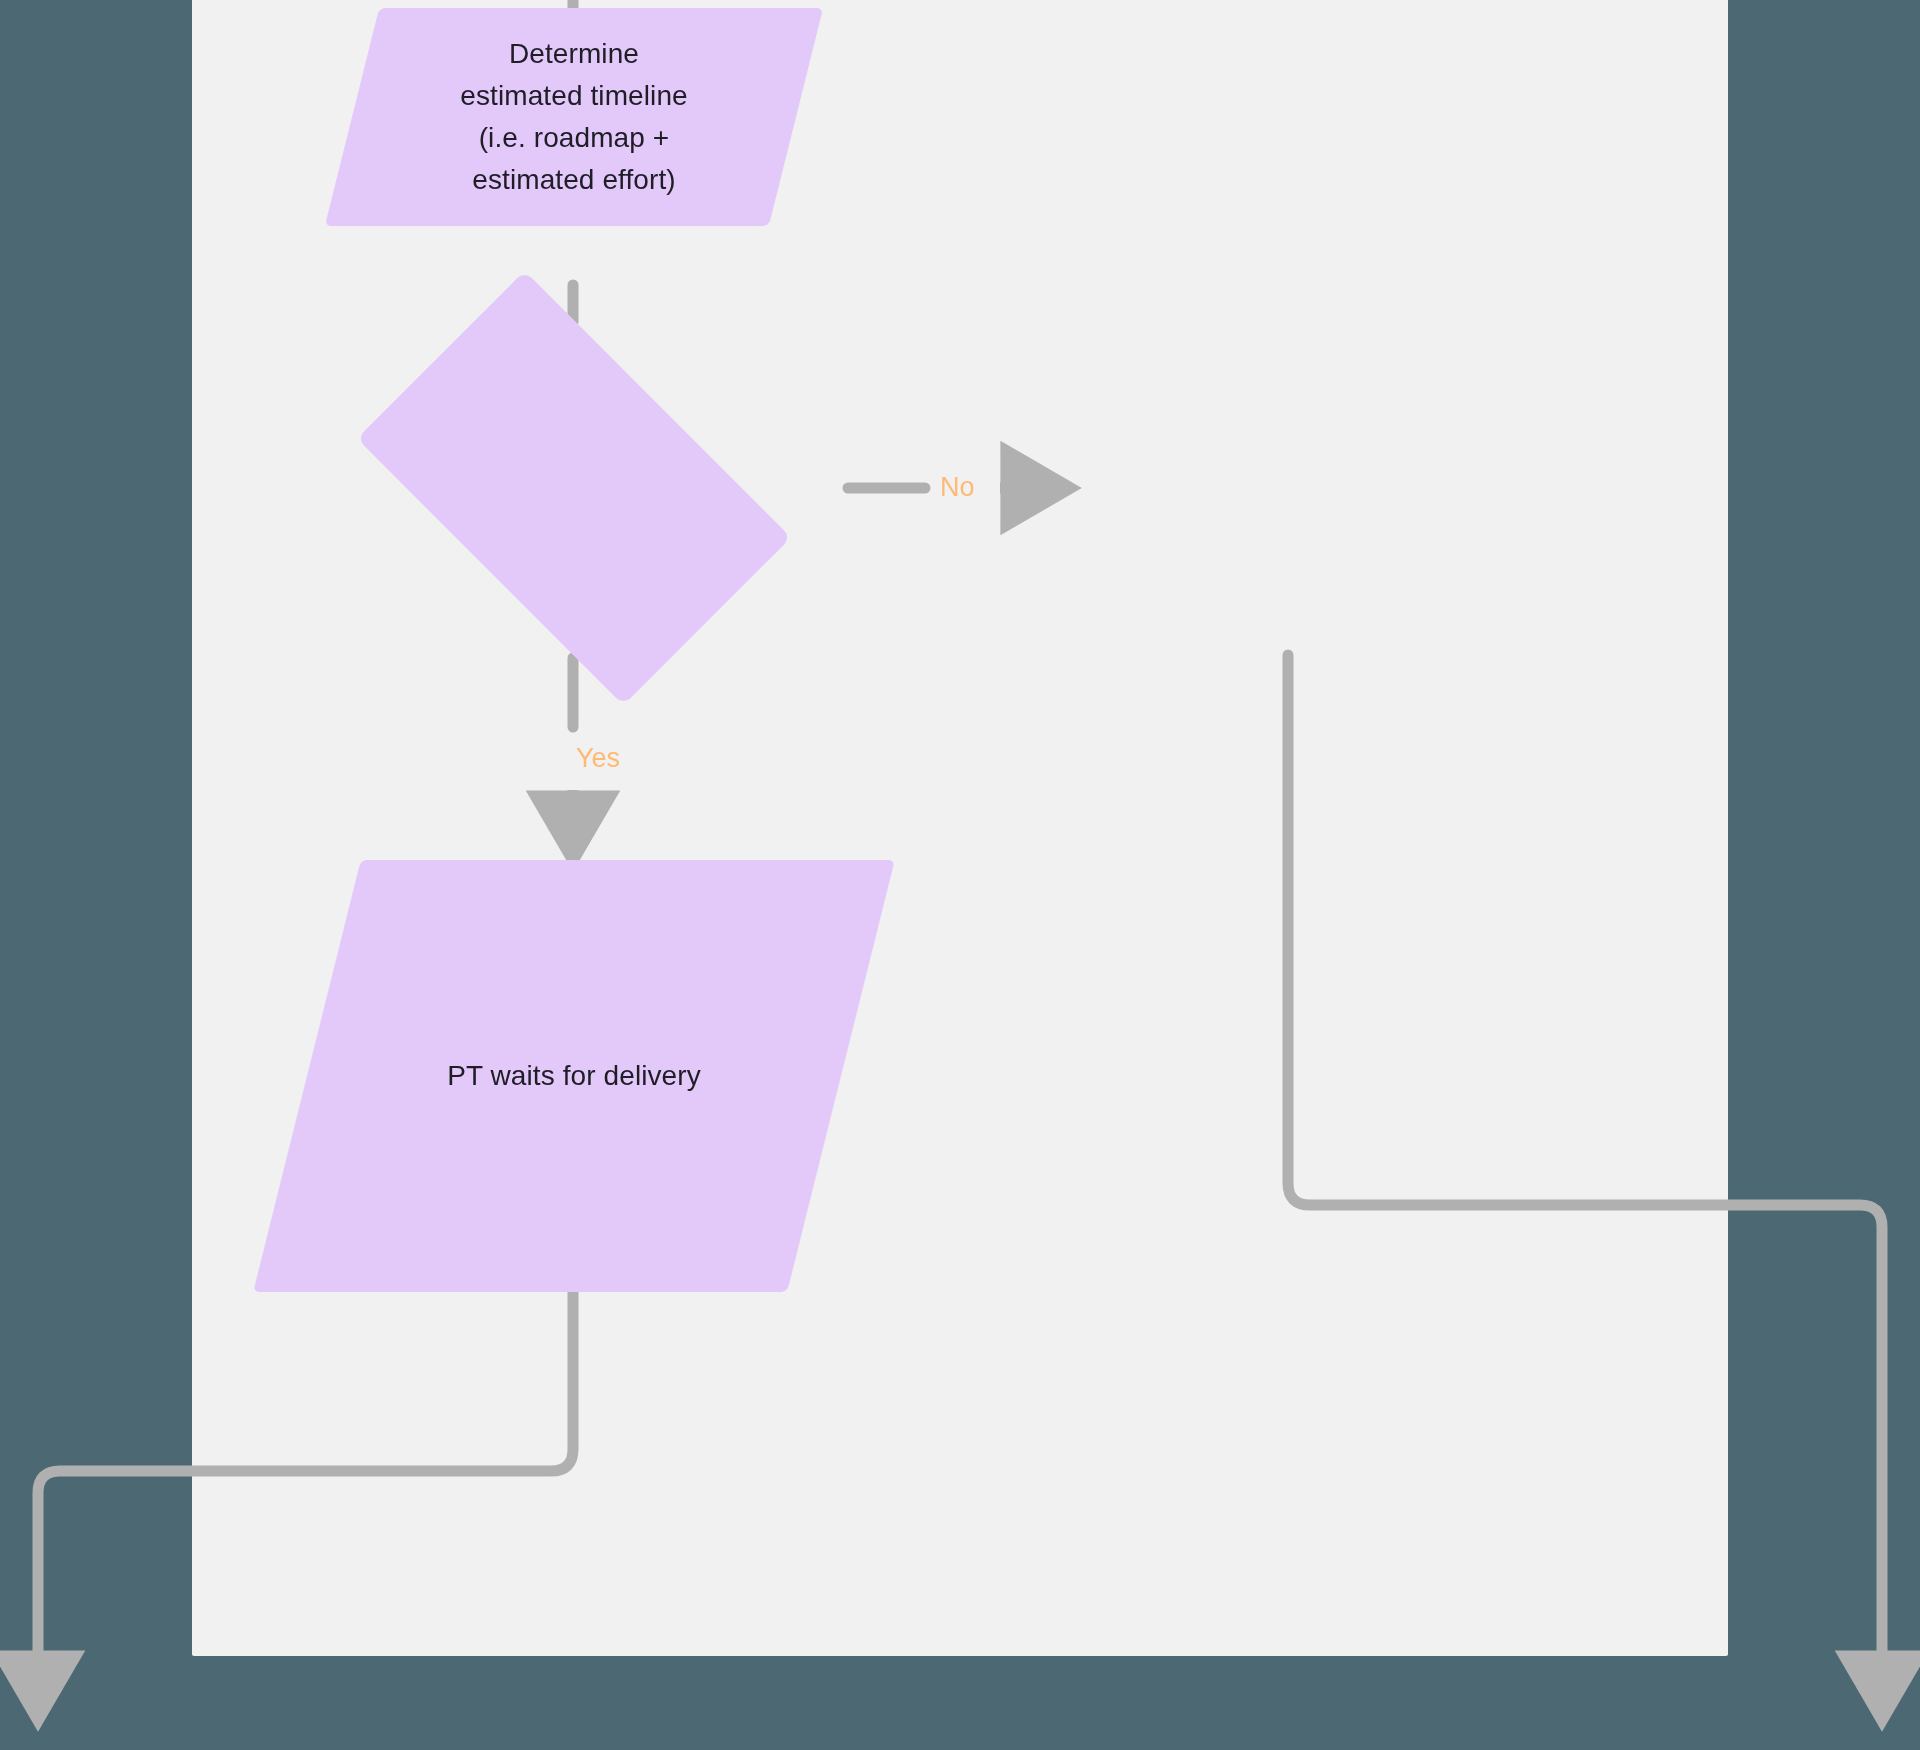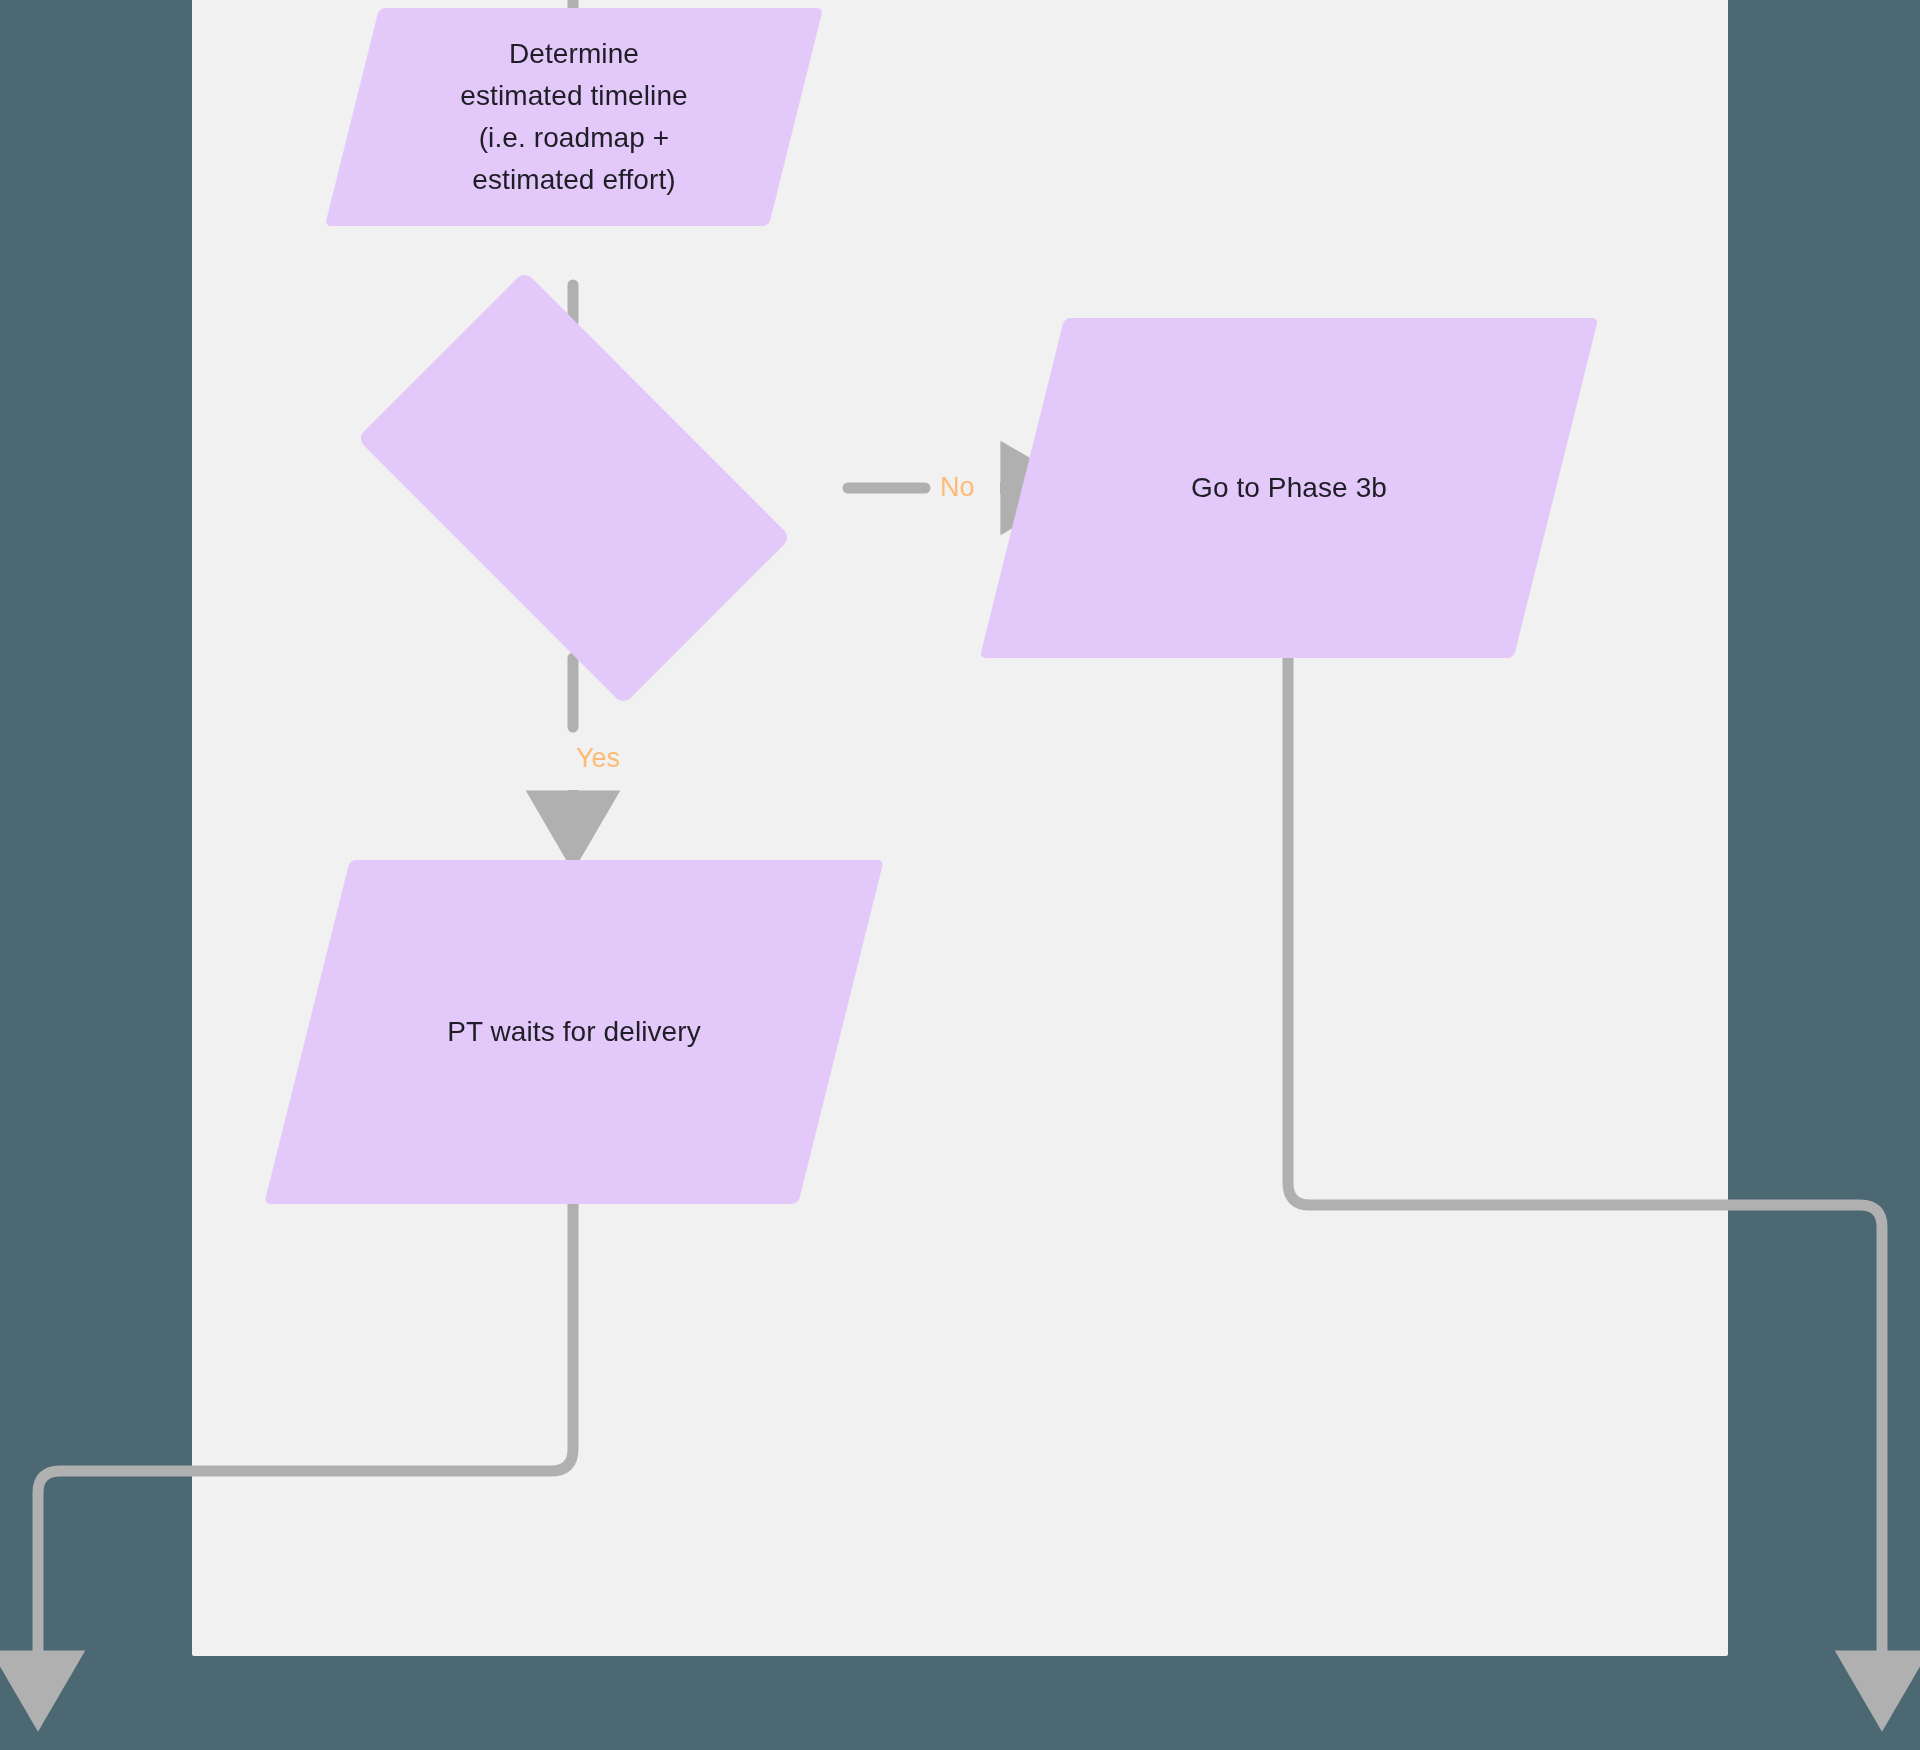--- a/index.html
+++ b/index.html
@@ -90,21 +90,21 @@
     left: 307px; top: 320px; width: 534px; height: 336px;
   }
   #node-decision-timeline .label { font-size: 28px; line-height: 42px; }
 
   #node-go-phase-3b {
     left: 1022px; top: 318px; width: 534px; height: 340px;
   }
   #node-go-phase-3b .label { font-size: 28px; }
 
   #node-pt-waits {
-    left: 307px; top: 860px; width: 534px; height: 344px;
+    left: 307px; top: 860px; width: 534px; height: 432px;
   }
   #node-pt-waits .label { font-size: 28px; }
 
   
   .edge-label {
     position: absolute;
     z-index: 5;
     color: #fdba74;
     font-size: 27px;
     line-height: 1;
@@ -147,24 +147,20 @@
     <div class="label">Determine
 estimated timeline
 (i.e. roadmap +
 estimated effort)</div>
   </div>
 
   <div class="node" id="node-decision-timeline">
     <div class="shape diamond"></div>
   </div>
 
-  <div class="node" id="node-go-phase-3b">
-    <div class="shape parallelogram"></div>
-    <div class="label">Go to Phase 3b</div>
-  </div>
 
   <div class="node" id="node-pt-waits">
     <div class="shape parallelogram"></div>
     <div class="label">PT waits for delivery</div>
   </div>
 
   <div class="edge-label" id="edge-label-no">No</div>
   <div class="edge-label" id="edge-label-yes">Yes</div>
 
 </div>

